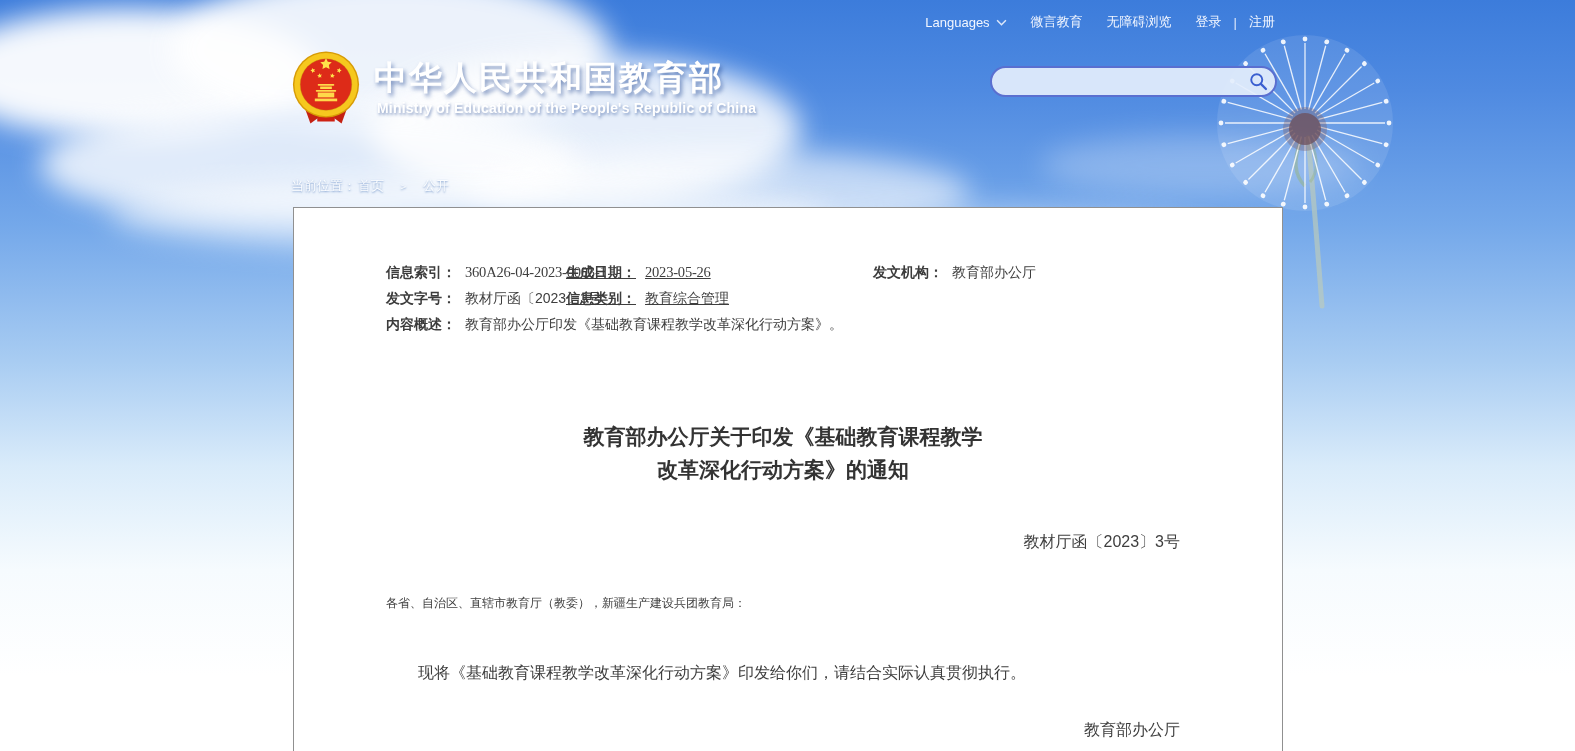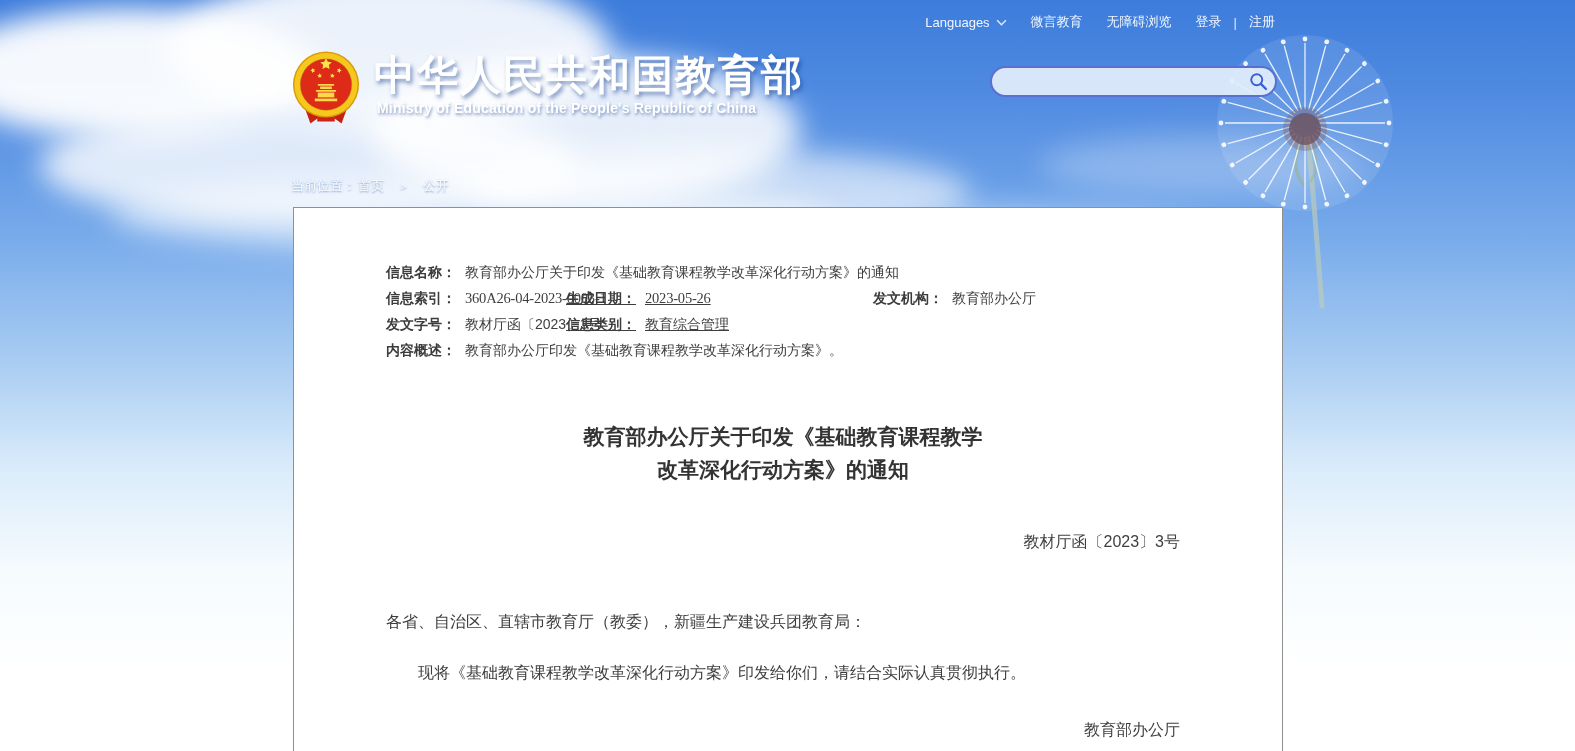--- a/index.html
+++ b/index.html
@@ -24,22 +24,22 @@
   
   .topbar { position:absolute; top:12px; right:300px; height:20px; display:flex; align-items:center;
     gap:24px; color:#f2f6ff; font-size:13px; z-index:5; }
   .topbar a { color:#f2f6ff; text-decoration:none; cursor:pointer; }
   .lang { display:flex; align-items:center; gap:6px; }
   .lang svg { width:11px; height:7px; }
   .topbar .sep { margin:0 -12px; opacity:.9; }
 
   
   .emblem { position:absolute; left:291px; top:47px; width:70px; height:79px; z-index:4; cursor:pointer; }
-  .site-title { position:absolute; left:374px; top:48px; z-index:4; color:#fff; font-weight:bold;
-    font-size:41px; letter-spacing:2px; text-shadow:2px 3px 4px rgba(20,60,140,.55), 0 1px 0 rgba(255,255,255,.25); }
+  .site-title { position:absolute; left:374px; top:56px; z-index:4; color:#fff; font-weight:bold;
+    font-size:33px; letter-spacing:2px; text-shadow:2px 3px 4px rgba(20,60,140,.55), 0 1px 0 rgba(255,255,255,.25); }
   .site-subtitle { position:absolute; left:377px; top:100px; z-index:4; color:#fff; font-weight:bold;
     font-size:14px; letter-spacing:.2px; text-shadow:1px 2px 3px rgba(20,60,140,.5); }
 
   .search { position:absolute; left:990px; top:66px; width:287px; height:31px; z-index:5;
     background:rgba(228,238,252,.92); border:2px solid #5a6fd0; border-radius:16px;
     display:flex; align-items:center; }
   .search input { flex:1; height:100%; border:none; outline:none; background:transparent;
     padding:0 10px 0 14px; font-size:14px; color:#335; }
   .search button { background:none; border:none; width:34px; height:27px; cursor:pointer;
     display:flex; align-items:center; justify-content:center; }
@@ -61,21 +61,21 @@
   .meta-row { position:relative; height:26px; line-height:26px; }
   .field { position:absolute; top:0; white-space:nowrap; }
   .f0 { left:0; } .fc2 { left:180px;text-decoration:underline; } .fc3 { left:487px; }
   .lbl { font-weight:bold; color:#3c3c3c; margin-right:9px; }
   .val { color:#3e3e3e; }
   .val.num { font-family:"Liberation Serif","DejaVu Serif",serif; font-size:14.5px; letter-spacing:-.2px; }
 
   .doc-title { position:absolute; top:212px; left:0; right:0; text-align:center;
     font-size:21px; font-weight:bold; color:#333; line-height:33px; }
   .doc-number { position:absolute; top:324px; right:0; font-size:16px; }
-  .salutation { position:absolute; top:404px; left:0; font-size:16px; }
+  .salutation { position:absolute; top:387px; left:0; font-size:12px; }
   .para { position:absolute; top:452px; left:0; right:0; font-size:16px; text-indent:2em; line-height:26px; }
   .signature { position:absolute; top:512px; right:0; font-size:16px; }
 </style>
 </head>
 <body>
 
 <div class="page">
 
   <div class="sky">
     <div class="cloud c1"></div>
@@ -185,25 +185,20 @@
     <span class="bsep">＞</span>
     <a>公开</a>
   </div>
 
   <div class="panel">
     <div class="content">
 
       <div class="meta">
         <div class="meta-row">
           <div class="field f0">
-            <span class="lbl">信息名称：</span><span class="val">教育部办公厅关于印发《基础教育课程教学改革深化行动方案》的通知</span>
-          </div>
-        </div>
-        <div class="meta-row">
-          <div class="field f0">
             <span class="lbl">信息索引：</span><span class="val num">360A26-04-2023-0003-1</span>
           </div>
           <div class="field fc2">
             <span class="lbl">生成日期：</span><span class="val num">2023-05-26</span>
           </div>
           <div class="field fc3">
             <span class="lbl">发文机构：</span><span class="val">教育部办公厅</span>
           </div>
         </div>
         <div class="meta-row">

